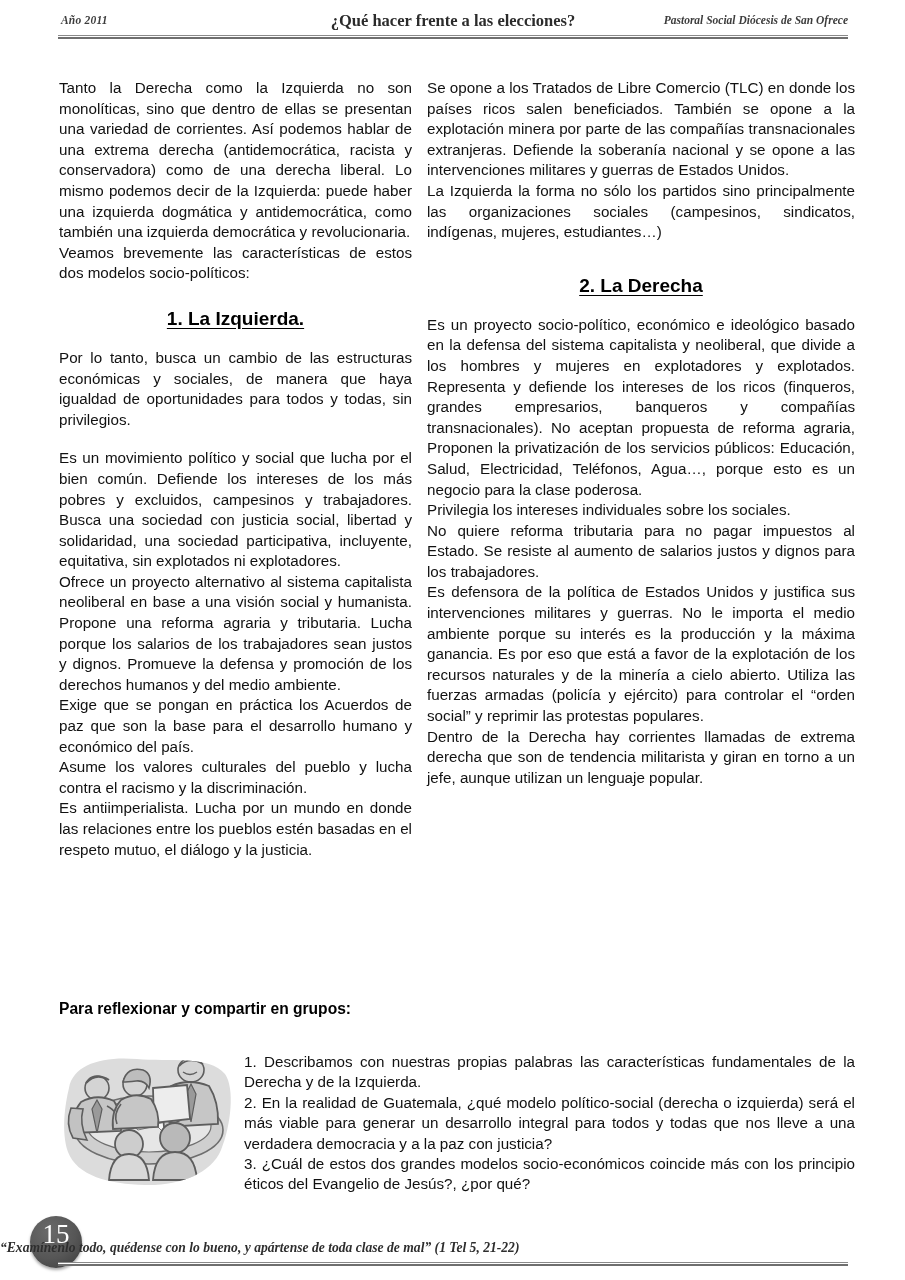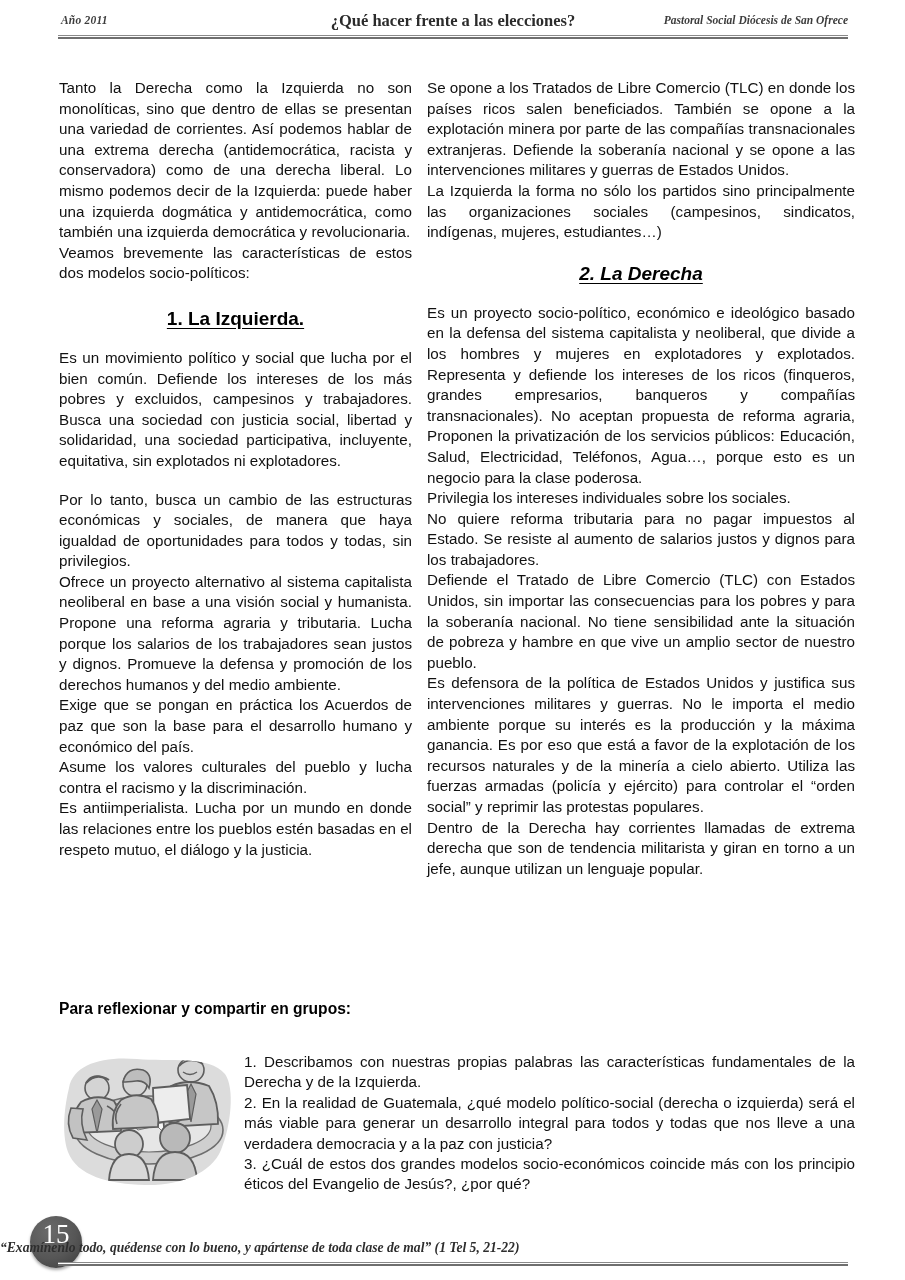--- a/index.html
+++ b/index.html
@@ -99,21 +99,21 @@
   .section-head {
     text-align: center;
     font-weight: bold;
     font-size: 19px;
     text-decoration: underline;
     text-underline-offset: 3px;
     margin: 0;
     color: #000;
   }
   #head-izquierda { margin-top: 24px; margin-bottom: 0; }
-  #head-derecha   { margin-top: 20px; margin-bottom: 0; font-style: italic; }
+  #head-derecha   { margin-top: 32px; margin-bottom: 0; }
 
   
   #reflect-title {
     position: absolute;
     left: 59px;
     top: 1000px;
     font-weight: bold;
     font-size: 15.6px;
     color: #000000;
   }
@@ -199,38 +199,37 @@
 <div id="header-rule"></div>
 
 <div id="body-cols">
 
   <div class="col" id="col-left">
     <p class="para">Tanto la Derecha como la Izquierda no son monolíticas, sino que dentro de ellas se pre­sentan una variedad de corrientes. Así po­demos hablar de una extrema derecha (antidemocrática, racista y conservadora) como de una derecha liberal. Lo mismo po­demos decir de la Izquierda: puede haber una izquierda dogmática y antidemocrática, como también una izquierda democrática y revolucionaria.</p>
     <p class="para lastline-left">Veamos brevemente las características de estos dos modelos socio-políticos:</p>
 
     <h2 class="section-head" id="head-izquierda">1.  La Izquierda.</h2>
 
+    <p class="para lastline-left gap-para">Por lo tanto, busca un cambio de las estruc­turas económicas y sociales, de manera que haya igualdad de oportunidades para todos y todas, sin privilegios.</p>
     <p class="para lastline-left gap-para">Es un movimiento político y social que lucha por el bien común. Defiende los intereses de los más pobres y excluidos, campesinos y trabajadores. Busca una sociedad con jus­ticia social, libertad y solidaridad, una socie­dad participativa, incluyente, equitativa, sin explotados ni explotadores.</p>
-    <p class="para lastline-left gap-para">Por lo tanto, busca un cambio de las estruc­turas económicas y sociales, de manera que haya igualdad de oportunidades para todos y todas, sin privilegios.</p>
     <p class="para lastline-left">Ofrece un proyecto alternativo al sistema capitalista neoliberal en base a una visión social y humanista. Propone una reforma agraria y tributaria. Lucha porque los sala­rios de los trabajadores sean justos y dig­nos. Promueve la defensa y promoción de los derechos humanos  y del medio ambien­te.</p>
     <p class="para lastline-left">Exige que se pongan en práctica los Acuer­dos de paz que son la base para el desarro­llo humano y económico del país.</p>
     <p class="para lastline-left">Asume los valores culturales del pueblo y lucha contra el racismo y la discriminación.</p>
     <p class="para lastline-left">Es antiimperialista. Lucha por un mundo en donde las relaciones entre los pueblos estén basadas en el respeto mutuo, el diálo­go y la justicia.</p>
   </div>
 
   <div class="col" id="col-right">
     <p class="para lastline-left">Se opone a los Tratados de Libre Comercio (TLC) en donde los países ricos salen beneficiados. También se opone a la explotación minera por parte de las compañías transnacionales extranjeras. Defiende la soberanía nacional y se opone a las intervenciones militares y guerras de Estados Unidos.</p>
     <p class="para lastline-left">La Izquierda la forma no sólo los partidos sino princi­palmente las organizaciones sociales (campesinos, sindicatos, indígenas, mujeres, estudiantes…)</p>
 
     <h2 class="section-head" id="head-derecha">2. La Derecha</h2>
 
     <p class="para lastline-left gap-para">Es un proyecto socio-político, económico e ideológico basado en la defensa del sistema capitalista y neoli­beral, que divide a los hombres y mujeres en explota­dores y explotados. Representa y defiende los inter­eses de los ricos (finqueros, grandes empresarios, banqueros y compañías transnacionales). No aceptan propuesta de reforma agraria, Proponen la privatiza­ción de los servicios públicos: Educación, Salud, Electricidad, Teléfonos, Agua…, porque esto es un negocio para la clase poderosa.</p>
     <p class="para lastline-left">Privilegia los intereses individuales sobre los sociales.</p>
     <p class="para lastline-left">No quiere reforma tributaria para no pagar impuestos al Estado. Se resiste al aumento de salarios justos y dignos para los trabajadores.</p>
-    <p class="para lastline-left">Defiende el Tratado de Libre Comercio (TLC) con Es­tados Unidos, sin importar las consecuencias para los pobres y para la soberanía nacional. No tiene sensibi­lidad ante la situación de pobreza y hambre en que vive un amplio sector de nuestro pueblo.</p>
     <p class="para lastline-left">Es defensora de la política de Estados Unidos y justi­fica sus intervenciones militares y guerras. No le im­porta el medio ambiente porque su interés es la pro­ducción y la máxima ganancia. Es por eso que está a favor de la explotación de los recursos naturales y de la minería a cielo abierto. Utiliza las fuerzas armadas (policía y ejército) para controlar el “orden social” y reprimir las protestas populares.</p>
     <p class="para lastline-left">Dentro de la Derecha hay corrientes llamadas de ex­trema derecha que son de tendencia militarista y gi­ran en torno a un jefe, aunque utilizan un lenguaje popular.</p>
   </div>
 
 </div>
 
 <div id="reflect-title">Para reflexionar y compartir en grupos:</div>
 
 <div id="reflect-zone">
 

